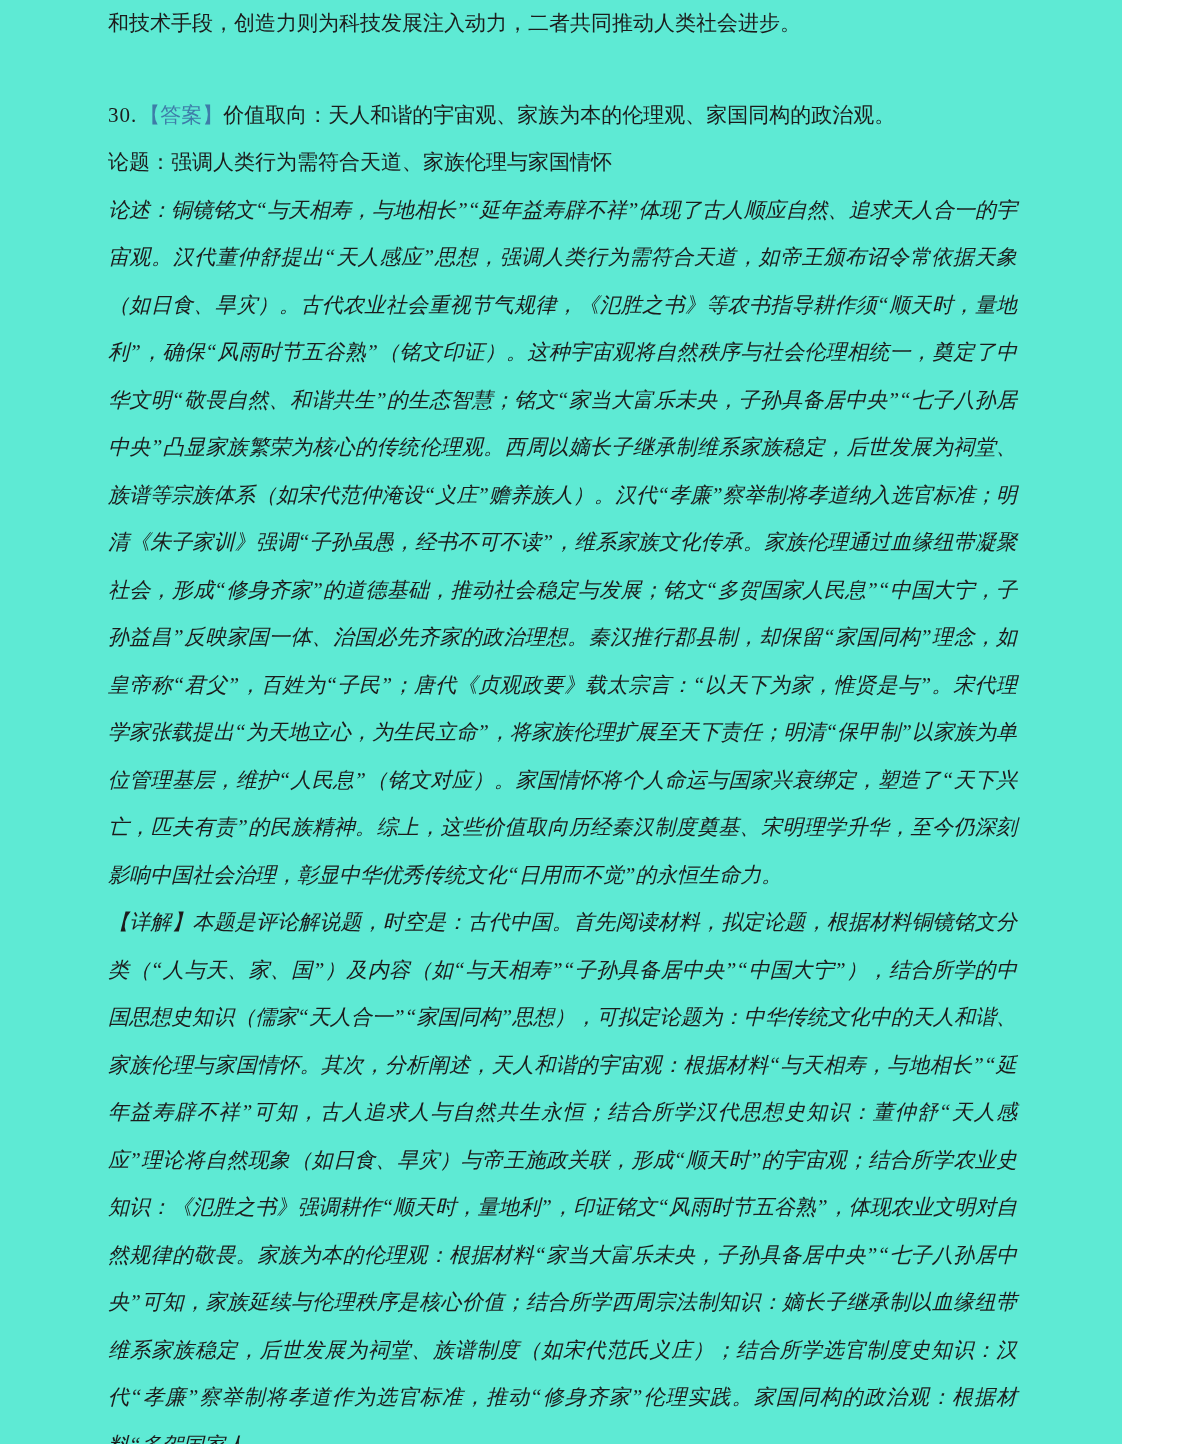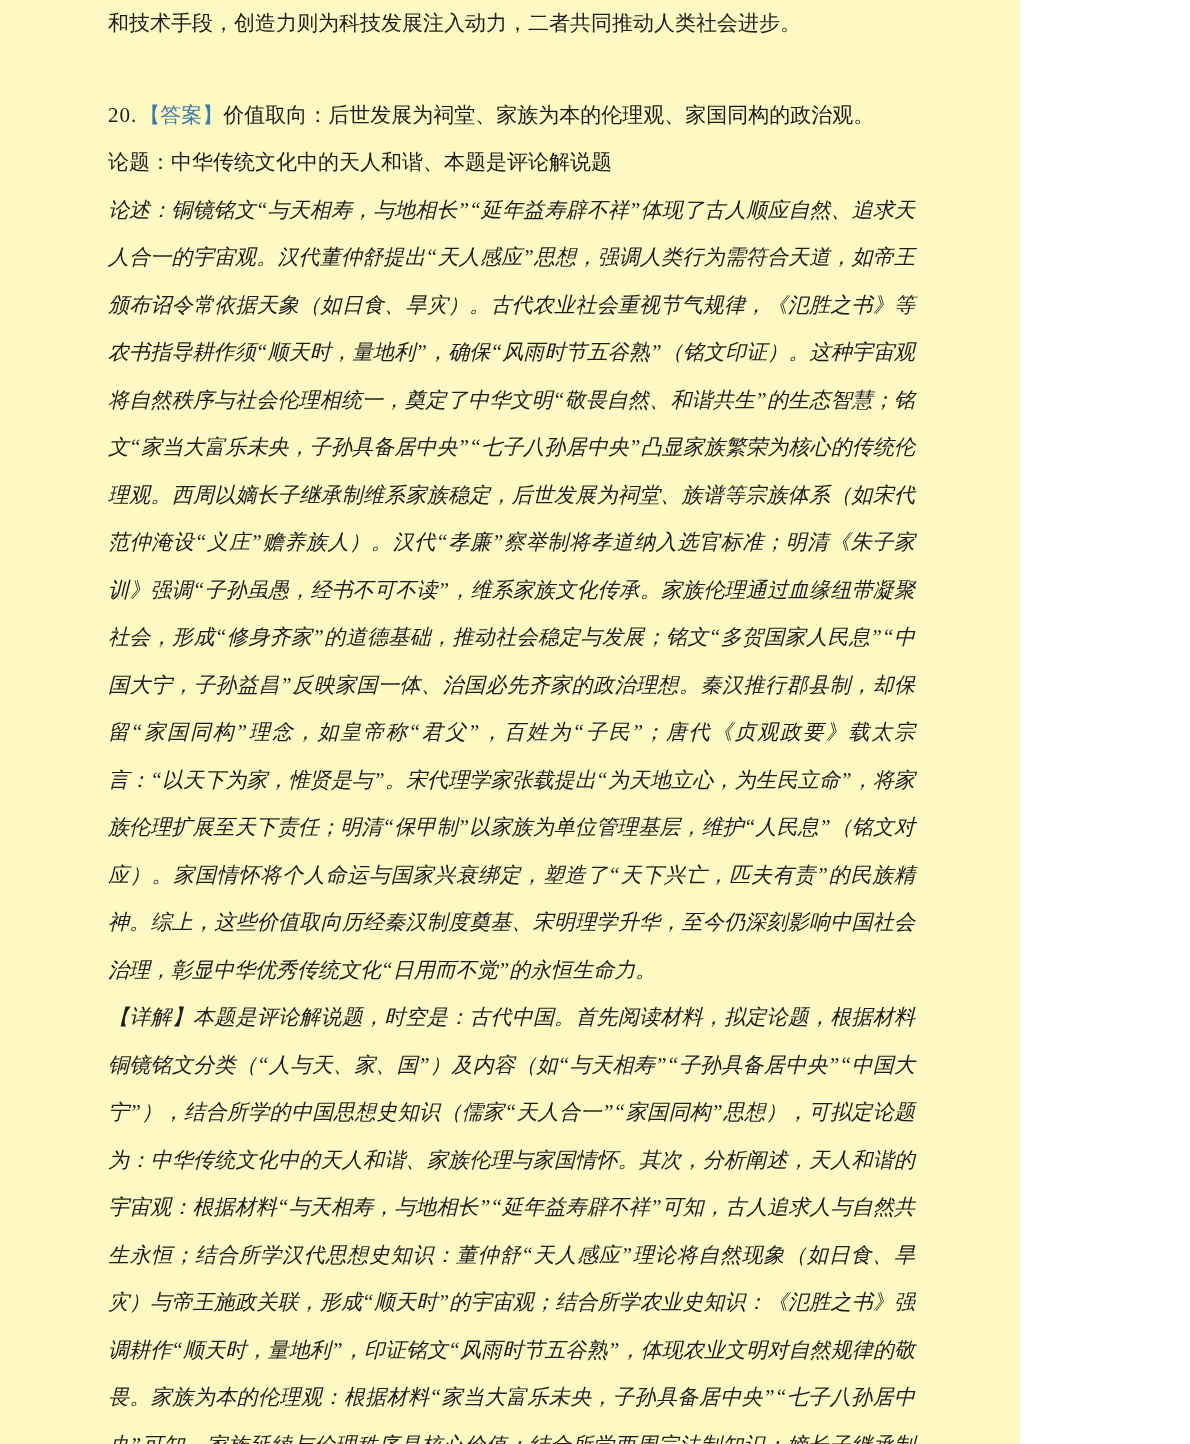--- a/index.html
+++ b/index.html
@@ -9,24 +9,24 @@
   }
   body {
     width: 1190px;
     height: 1444px;
     overflow: hidden;
     font-family: "Liberation Serif", "DejaVu Serif", serif;
     color: #1c1c1c;
   }
   .page {
     box-sizing: border-box;
-    width: 1020px;
+    width: 1122px;
     height: 1444px;
     padding: 0 105px 0 108px;
-    background: #fef9c3;
+    background: #5eead4;
   }
   .line, .para {
     font-size: 21px;
     line-height: 47.5px;
     margin: 0;
     word-break: break-all;
     overflow-wrap: anywhere;
   }
   .para {
     text-align: justify;
@@ -45,24 +45,24 @@
   }
 </style>
 </head>
 <body>
 
 <div class="page">
 
   <p class="line">和技术手段，创造力则为科技发展注入动力，二者共同推动人类社会进步。</p>
 
   <div class="line answer-block">
-    <span class="qnum">20.</span><span class="blue">【答案】</span><span>价值取向：后世发展为祠堂、家族为本的伦理观、家国同构的政治观。</span>
+    <span class="qnum">30.</span><span class="blue">【答案】</span><span>价值取向：天人和谐的宇宙观、家族为本的伦理观、家国同构的政治观。</span>
   </div>
 
-  <p class="line">论题：中华传统文化中的天人和谐、本题是评论解说题</p>
+  <p class="line">论题：强调人类行为需符合天道、家族伦理与家国情怀</p>
 
   <p class="para">论述：铜镜铭文“与天相寿，与地相长”“延年益寿辟不祥”体现了古人顺应自然、追求天人合一的宇宙观。汉代董仲舒提出“天人感应”思想，强调人类行为需符合天道，如帝王颁布诏令常依据天象（如日食、旱灾）。古代农业社会重视节气规律，《氾胜之书》等农书指导耕作须“顺天时，量地利”，确保“风雨时节五谷熟”（铭文印证）。这种宇宙观将自然秩序与社会伦理相统一，奠定了中华文明“敬畏自然、和谐共生”的生态智慧；铭文“家当大富乐未央，子孙具备居中央”“七子八孙居中央”凸显家族繁荣为核心的传统伦理观。西周以嫡长子继承制维系家族稳定，后世发展为祠堂、族谱等宗族体系（如宋代范仲淹设“义庄”赡养族人）。汉代“孝廉”察举制将孝道纳入选官标准；明清《朱子家训》强调“子孙虽愚，经书不可不读”，维系家族文化传承。家族伦理通过血缘纽带凝聚社会，形成“修身齐家”的道德基础，推动社会稳定与发展；铭文“多贺国家人民息”“中国大宁，子孙益昌”反映家国一体、治国必先齐家的政治理想。秦汉推行郡县制，却保留“家国同构”理念，如皇帝称“君父”，百姓为“子民”；唐代《贞观政要》载太宗言：“以天下为家，惟贤是与”。宋代理学家张载提出“为天地立心，为生民立命”，将家族伦理扩展至天下责任；明清“保甲制”以家族为单位管理基层，维护“人民息”（铭文对应）。家国情怀将个人命运与国家兴衰绑定，塑造了“天下兴亡，匹夫有责”的民族精神。综上，这些价值取向历经秦汉制度奠基、宋明理学升华，至今仍深刻影响中国社会治理，彰显中华优秀传统文化“日用而不觉”的永恒生命力。</p>
 
 
   <p class="para">
     <span>【详解】</span><span>本题是评论解说题，时空是：古代中国。首先阅读材料，拟定论题，根据材料铜镜铭文分类（“人与天、家、国”）及内容（如“与天相寿”“子孙具备居中央”“中国大宁”），结合所学的中国思想史知识（儒家“天人合一”“家国同构”思想），可拟定论题为：中华传统文化中的天人和谐、家族伦理与家国情怀。其次，分析阐述，天人和谐的宇宙观：根据材料“与天相寿，与地相长”“延年益寿辟不祥”可知，古人追求人与自然共生永恒；结合所学汉代思想史知识：董仲舒“天人感应”理论将自然现象（如日食、旱灾）与帝王施政关联，形成“顺天时”的宇宙观；结合所学农业史知识：《氾胜之书》强调耕作“顺天时，量地利”，印证铭文“风雨时节五谷熟”，体现农业文明对自然规律的敬畏。家族为本的伦理观：根据材料“家当大富乐未央，子孙具备居中央”“七子八孙居中央”可知，家族延续与伦理秩序是核心价值；结合所学西周宗法制知识：嫡长子继承制以血缘纽带维系家族稳定，后世发展为祠堂、族谱制度（如宋代范氏义庄）；结合所学选官制度史知识：汉代“孝廉”察举制将孝道作为选官标准，推动“修身齐家”伦理实践。家国同构的政治观：根据材料“多贺国家人</span>
   </p>
 
 </div>
 

